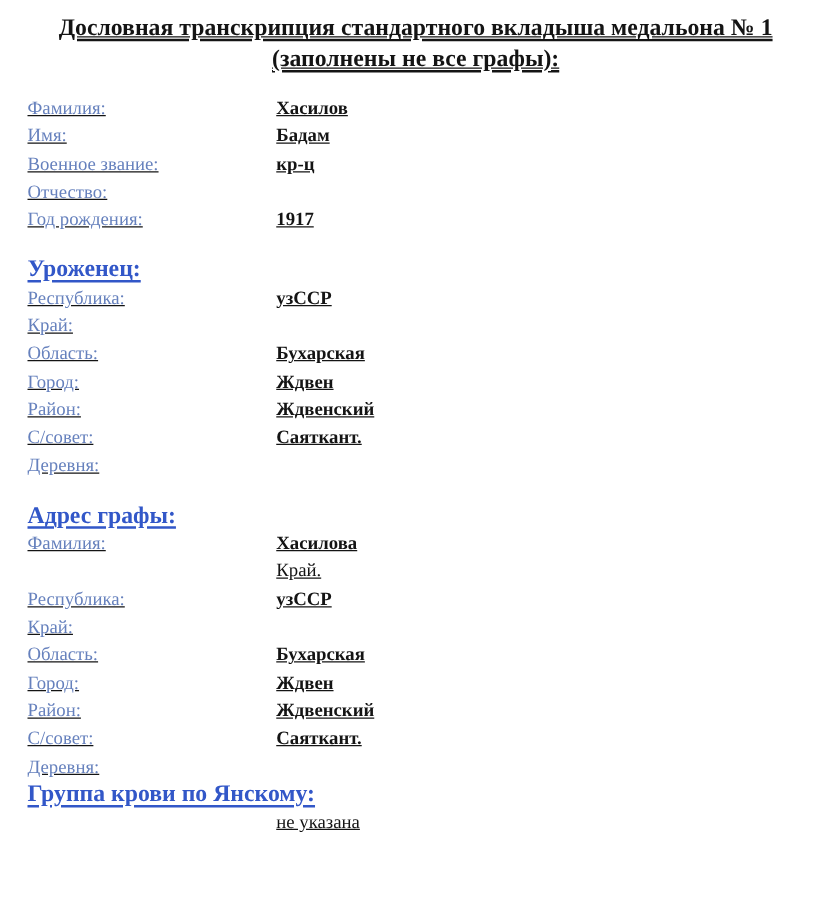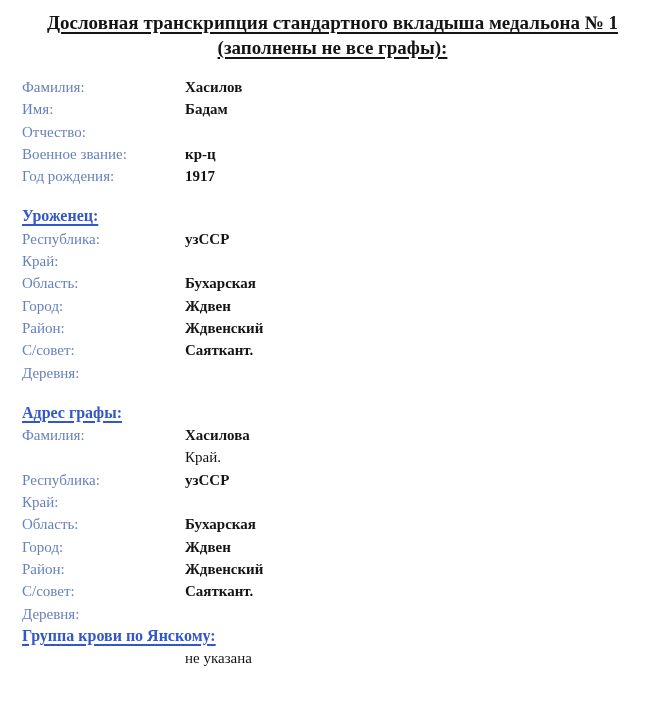--- a/index.html
+++ b/index.html
@@ -14,20 +14,21 @@
     height: 721px;
     background: var(--page-bg);
     overflow: hidden;
     font-family: "Liberation Serif", "DejaVu Serif", serif;
     color: var(--text-black);
   }
   .page {
     width: 665px;
     height: 512px;
     background: var(--page-bg);
+    text-decoration: underline;
   }
   .title {
     padding-top: 10px;
     text-align: center;
     font-weight: bold;
     font-size: 19px;
     line-height: 25px;
     color: var(--text-black);
   }
   .title .tline {
@@ -39,41 +40,42 @@
     margin-top: 16px;
     padding-left: 22px;
   }
   .section { margin-top: 18px; }
   .section:first-child { margin-top: 0; }
   section[data-name="section-mobilized-by"] { margin-top: 10px; }
   section[data-name="section-blood-type"] { margin-top: 0; }
   .section-header {
     color: var(--header-blue);
     font-weight: bold;
-    font-size: 16px;
+    font-size: 19px;
     line-height: 22.3px;
     text-decoration: underline;
     text-decoration-thickness: 2px;
     text-underline-offset: 3px;
     display: inline-block;
   }
   .section-header-wrap { line-height: 22.3px; height: 22.3px; }
   .row {
     display: flex;
     line-height: 22.3px;
     height: 22.3px;
     font-size: 15px;
   }
   .row .label {
     width: 163px;
     flex: 0 0 163px;
     color: var(--label-blue);
   }
   .row .value {
     color: var(--text-black);
+    margin-left: 36px;
   }
   .row .value.bold { font-weight: bold; }
 </style>
 </head>
 <body>
 
 <div class="page" data-name="document-page">
   <div class="title" data-name="document-title">
     <div data-name="title-line-1"><span class="tline" data-name="title-line-1-text">Дословная транскрипция стандартного вкладыша медальона № 1</span></div>
     <div data-name="title-line-2"><span class="tline" data-name="title-line-2-text">(заполнены не все графы):</span></div>
@@ -82,26 +84,26 @@
       <section class="section" data-name="section-personal">
         <div class="row" data-name="field-row">
           <span class="label" data-name="field-label">Фамилия:</span>
           <span class="value bold" data-name="field-value">Хасилов</span>
         </div>
         <div class="row" data-name="field-row">
           <span class="label" data-name="field-label">Имя:</span>
           <span class="value bold" data-name="field-value">Бадам</span>
         </div>
         <div class="row" data-name="field-row">
+          <span class="label" data-name="field-label">Военное звание:</span>
+          <span class="value bold" data-name="field-value">кр-ц</span>
+        </div>
+        <div class="row" data-name="field-row">
           <span class="label" data-name="field-label">Отчество:</span>
           <span class="value" data-name="field-value"></span>
-        </div>
-        <div class="row" data-name="field-row">
-          <span class="label" data-name="field-label">Военное звание:</span>
-          <span class="value bold" data-name="field-value">кр-ц</span>
         </div>
         <div class="row" data-name="field-row">
           <span class="label" data-name="field-label">Год рождения:</span>
           <span class="value bold" data-name="field-value">1917</span>
         </div>
       </section>
       <section class="section" data-name="section-birthplace">
         <div class="section-header-wrap" data-name="section-header-row"><div class="section-header" data-name="section-header">Уроженец:</div></div>
         <div class="row" data-name="field-row">
           <span class="label" data-name="field-label">Республика:</span>

